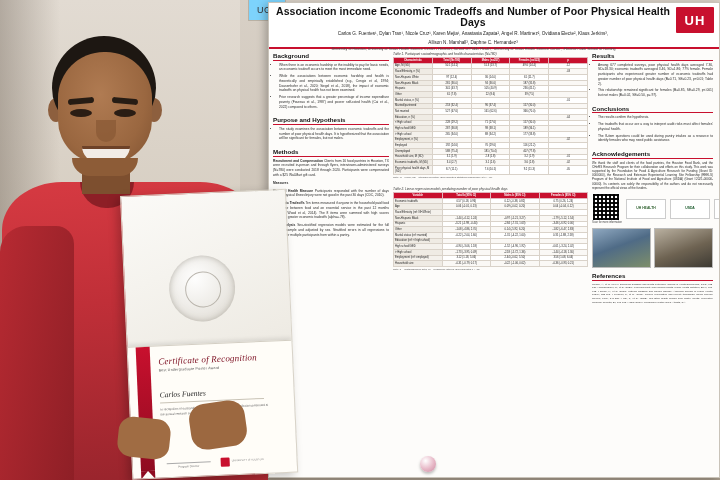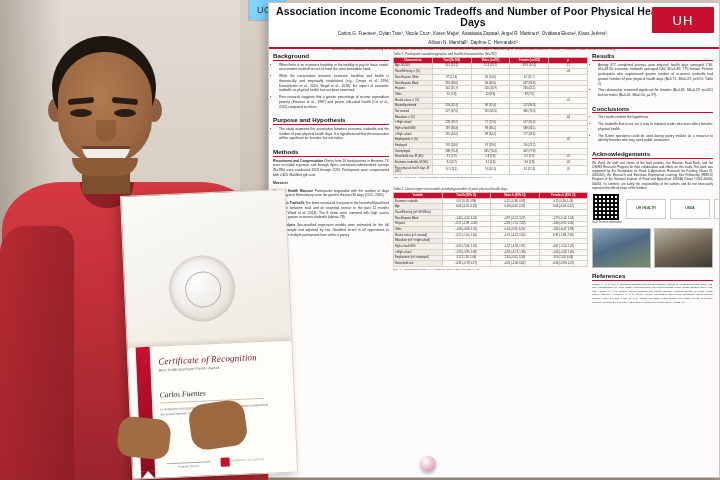--- a/index.html
+++ b/index.html
@@ -96,24 +96,24 @@
     font-size: 3.6px;
     color: #444;
     text-align: center;
     line-height: 1.3;
     margin-top: 1px;
     padding-right: 42px;
   }
   .uh-logo {
     position: absolute;
     right: 5px; top: 4px;
-    width: 62px; height: 26px;
+    width: 38px; height: 26px;
     background: #c8102e;
     color: #fff;
-    font-weight: normal;
+    font-weight: bold;
     font-size: 13px;
     display: flex;
     align-items: center;
     justify-content: center;
     letter-spacing: 1px;
     border-radius: 1px;
   }
 
   .poster-body {
     display: flex;

